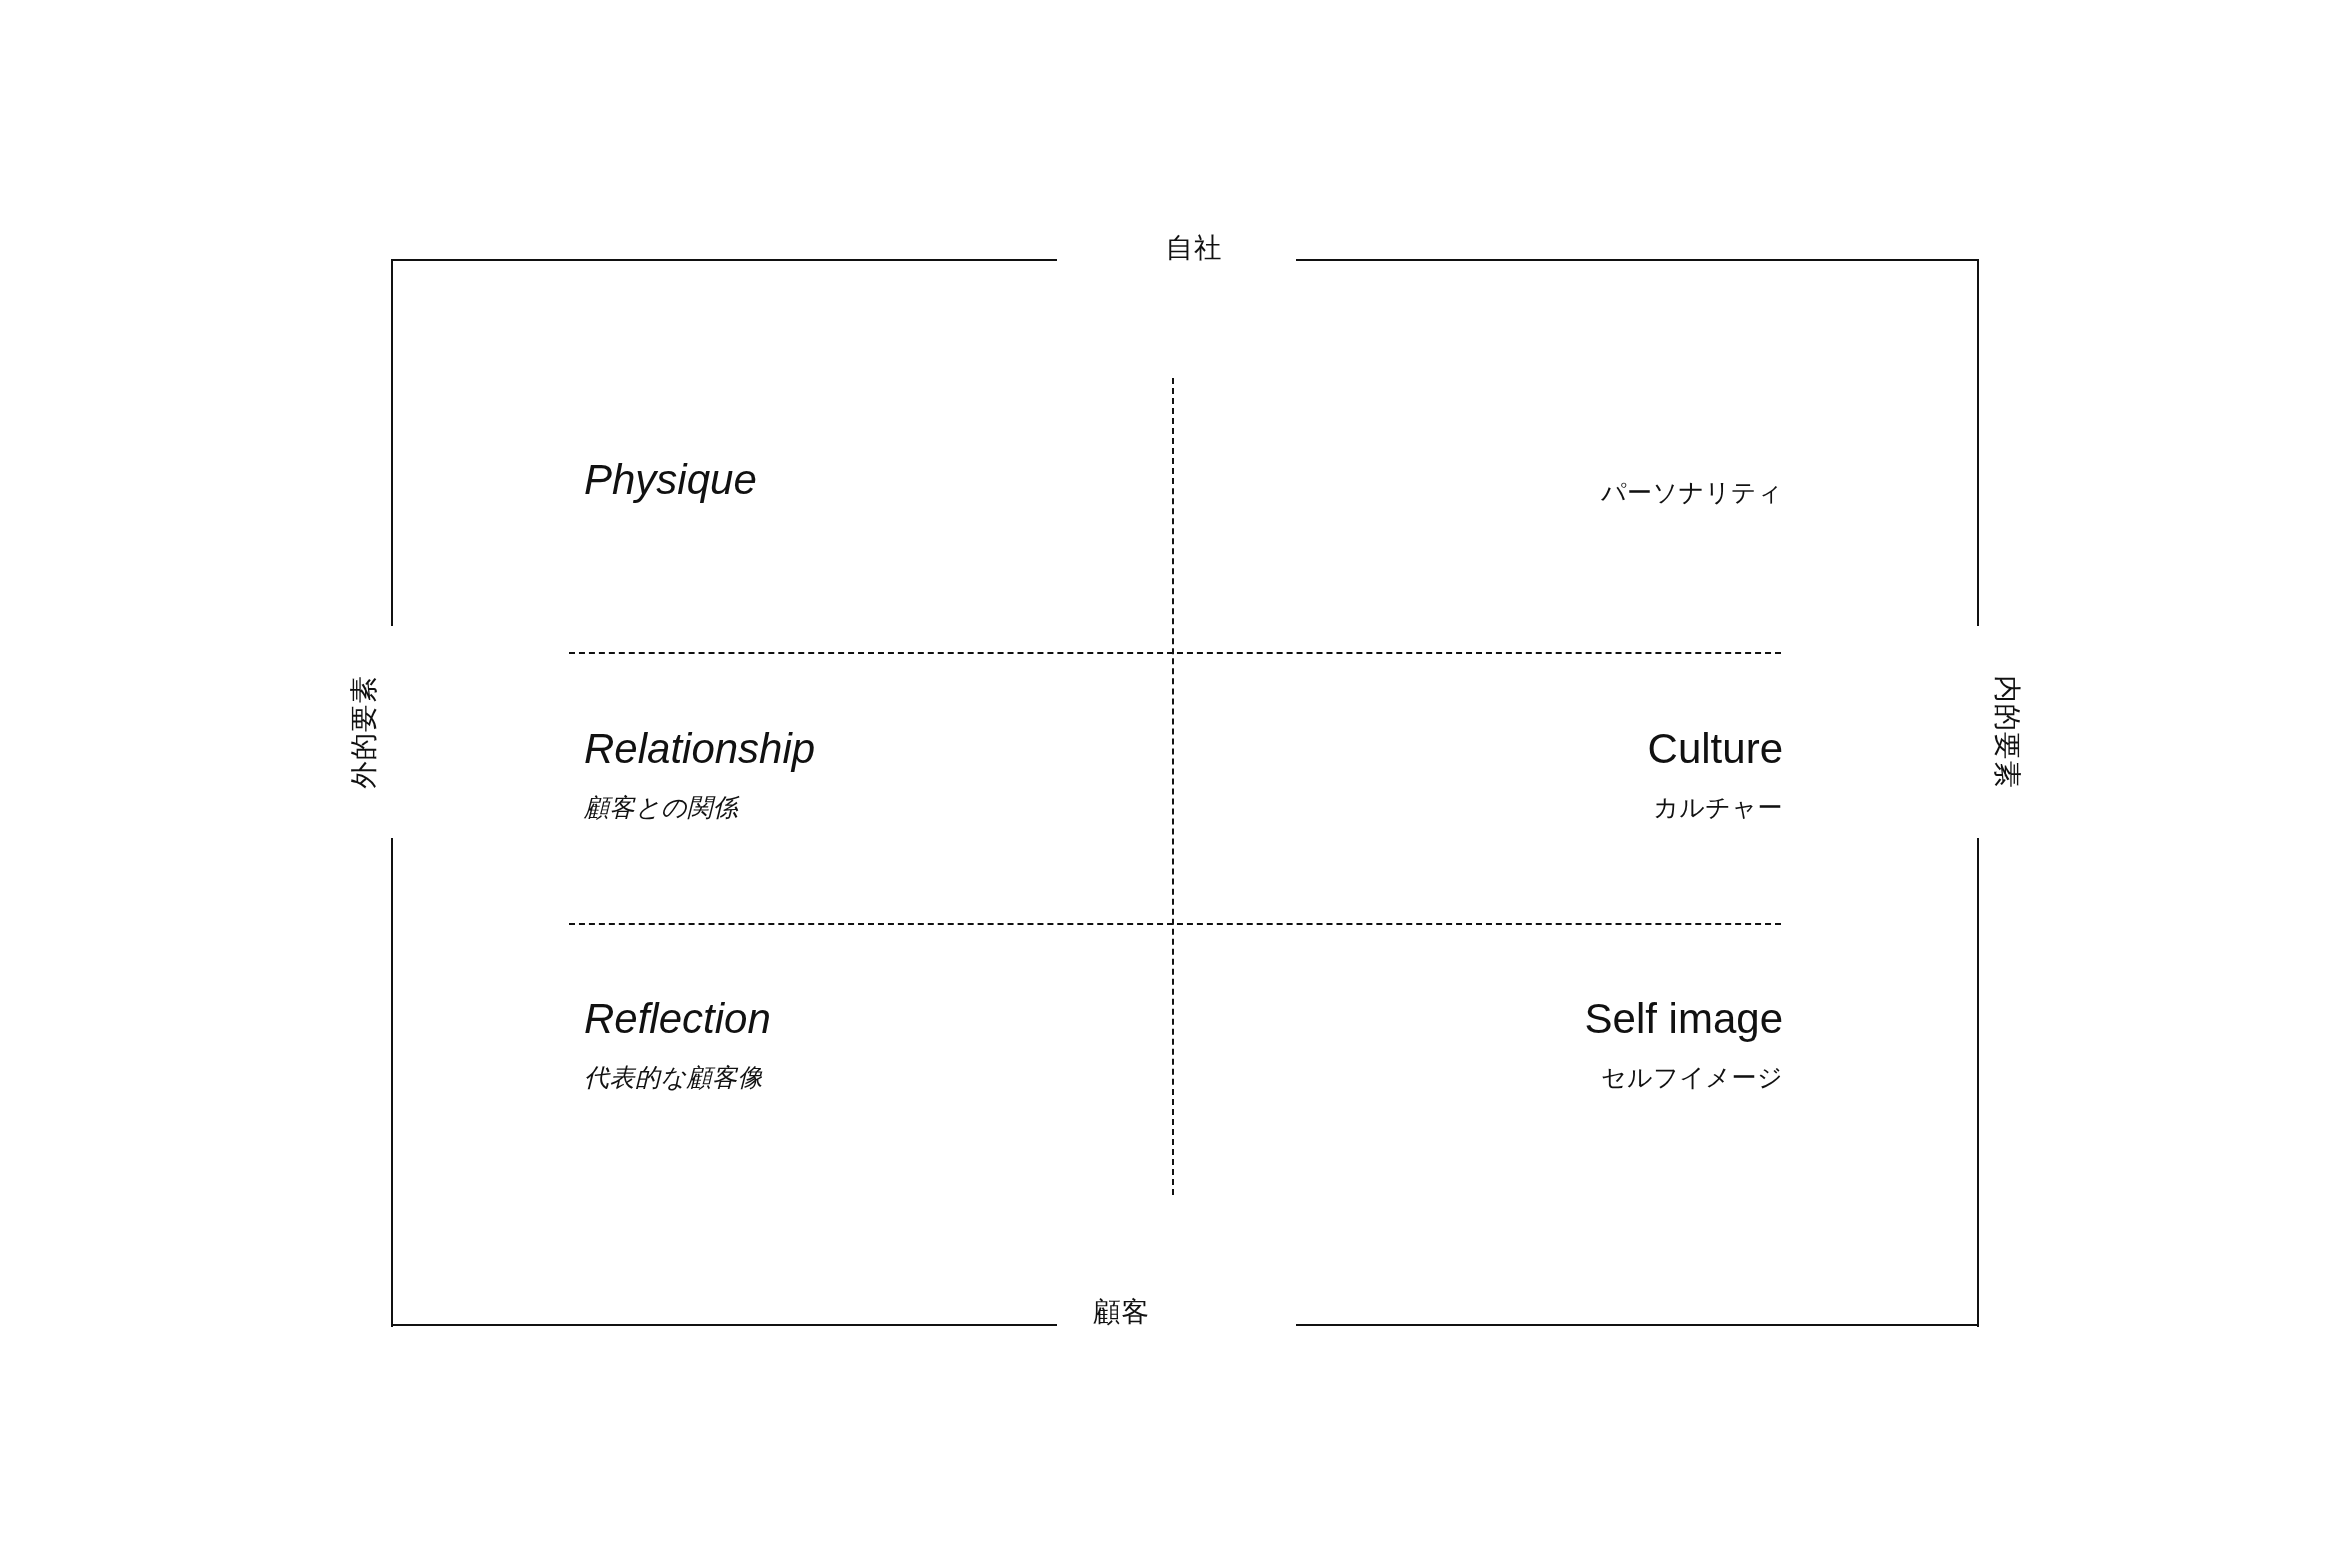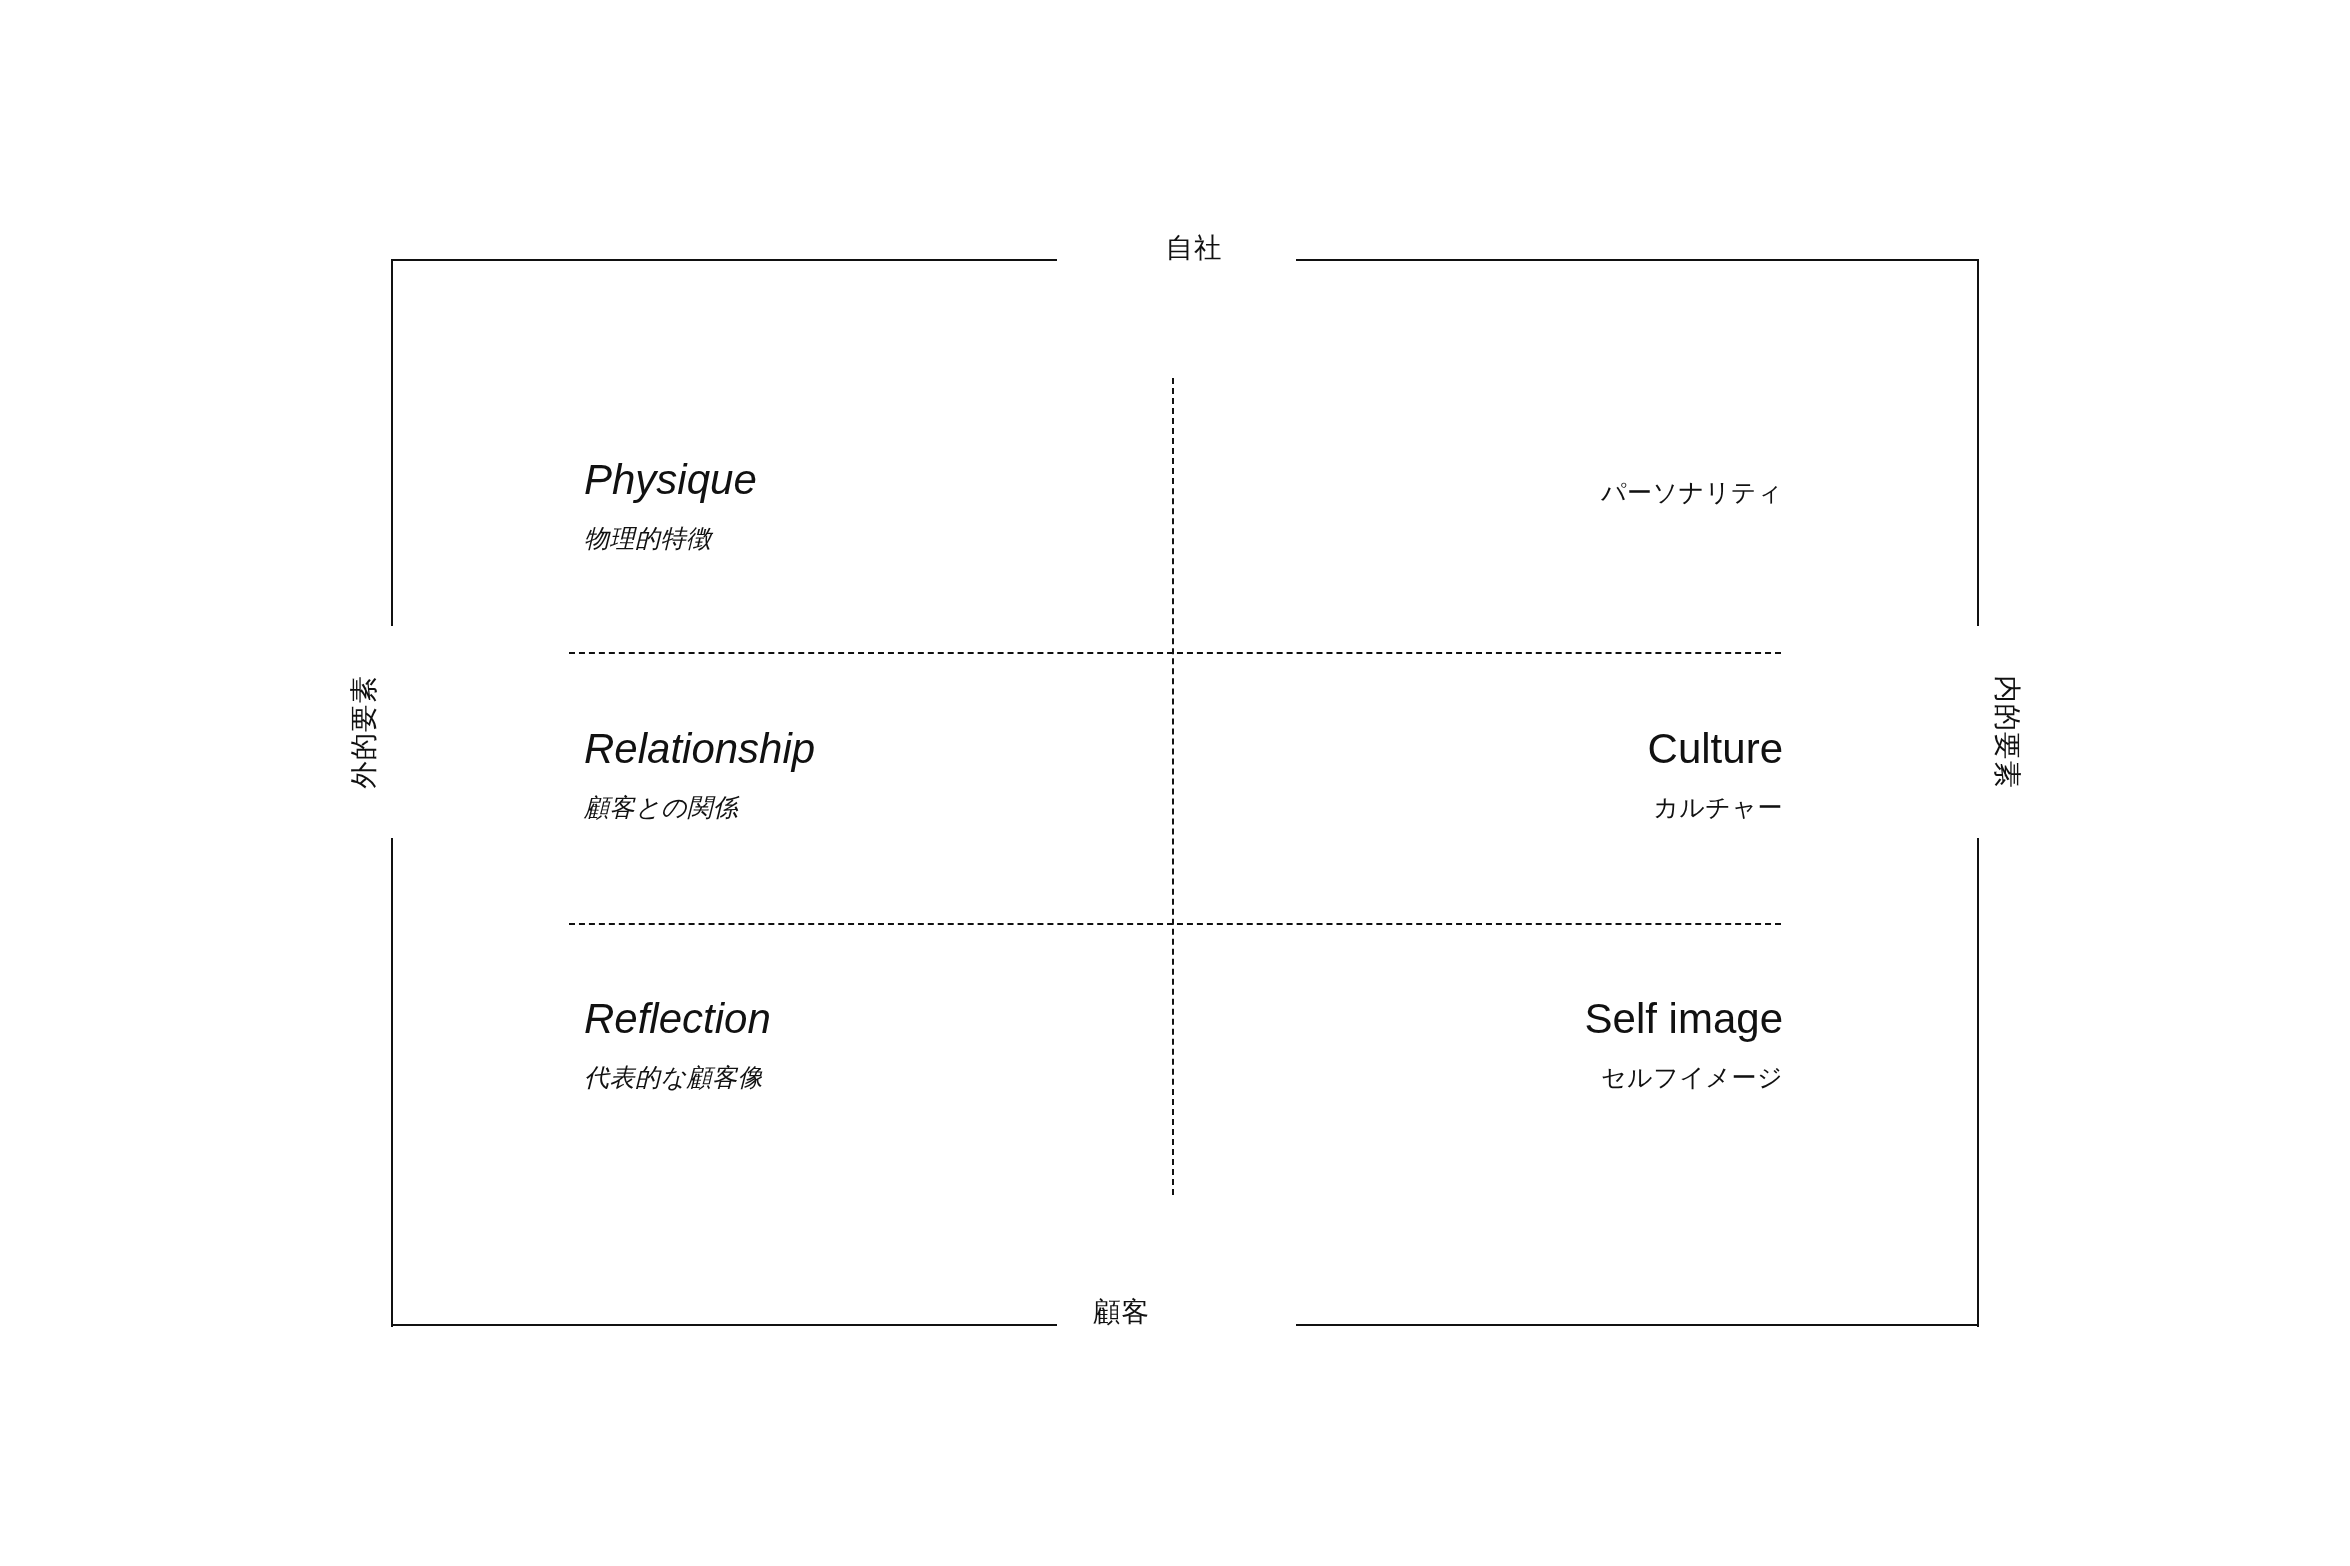--- a/index.html
+++ b/index.html
@@ -130,21 +130,20 @@
   <div class="axis-label axis-top" style="width:202px;">自社</div>
 
   <div class="axis-label axis-bottom" style="width:202px;">顧客</div>
 
   <div class="axis-label axis-left">外的要素</div>
 
   <div class="axis-label axis-right">内的要素</div>
 
   <div class="cell left row1">
     <p class="title">Physique</p>
-    <p class="subtitle">物理的特徴</p>
   </div>
 
   <div class="cell right row1">
     <p class="subtitle">パーソナリティ</p>
   </div>
 
   <div class="cell left row2">
     <p class="title">Relationship</p>
     <p class="subtitle">顧客との関係</p>
   </div>

